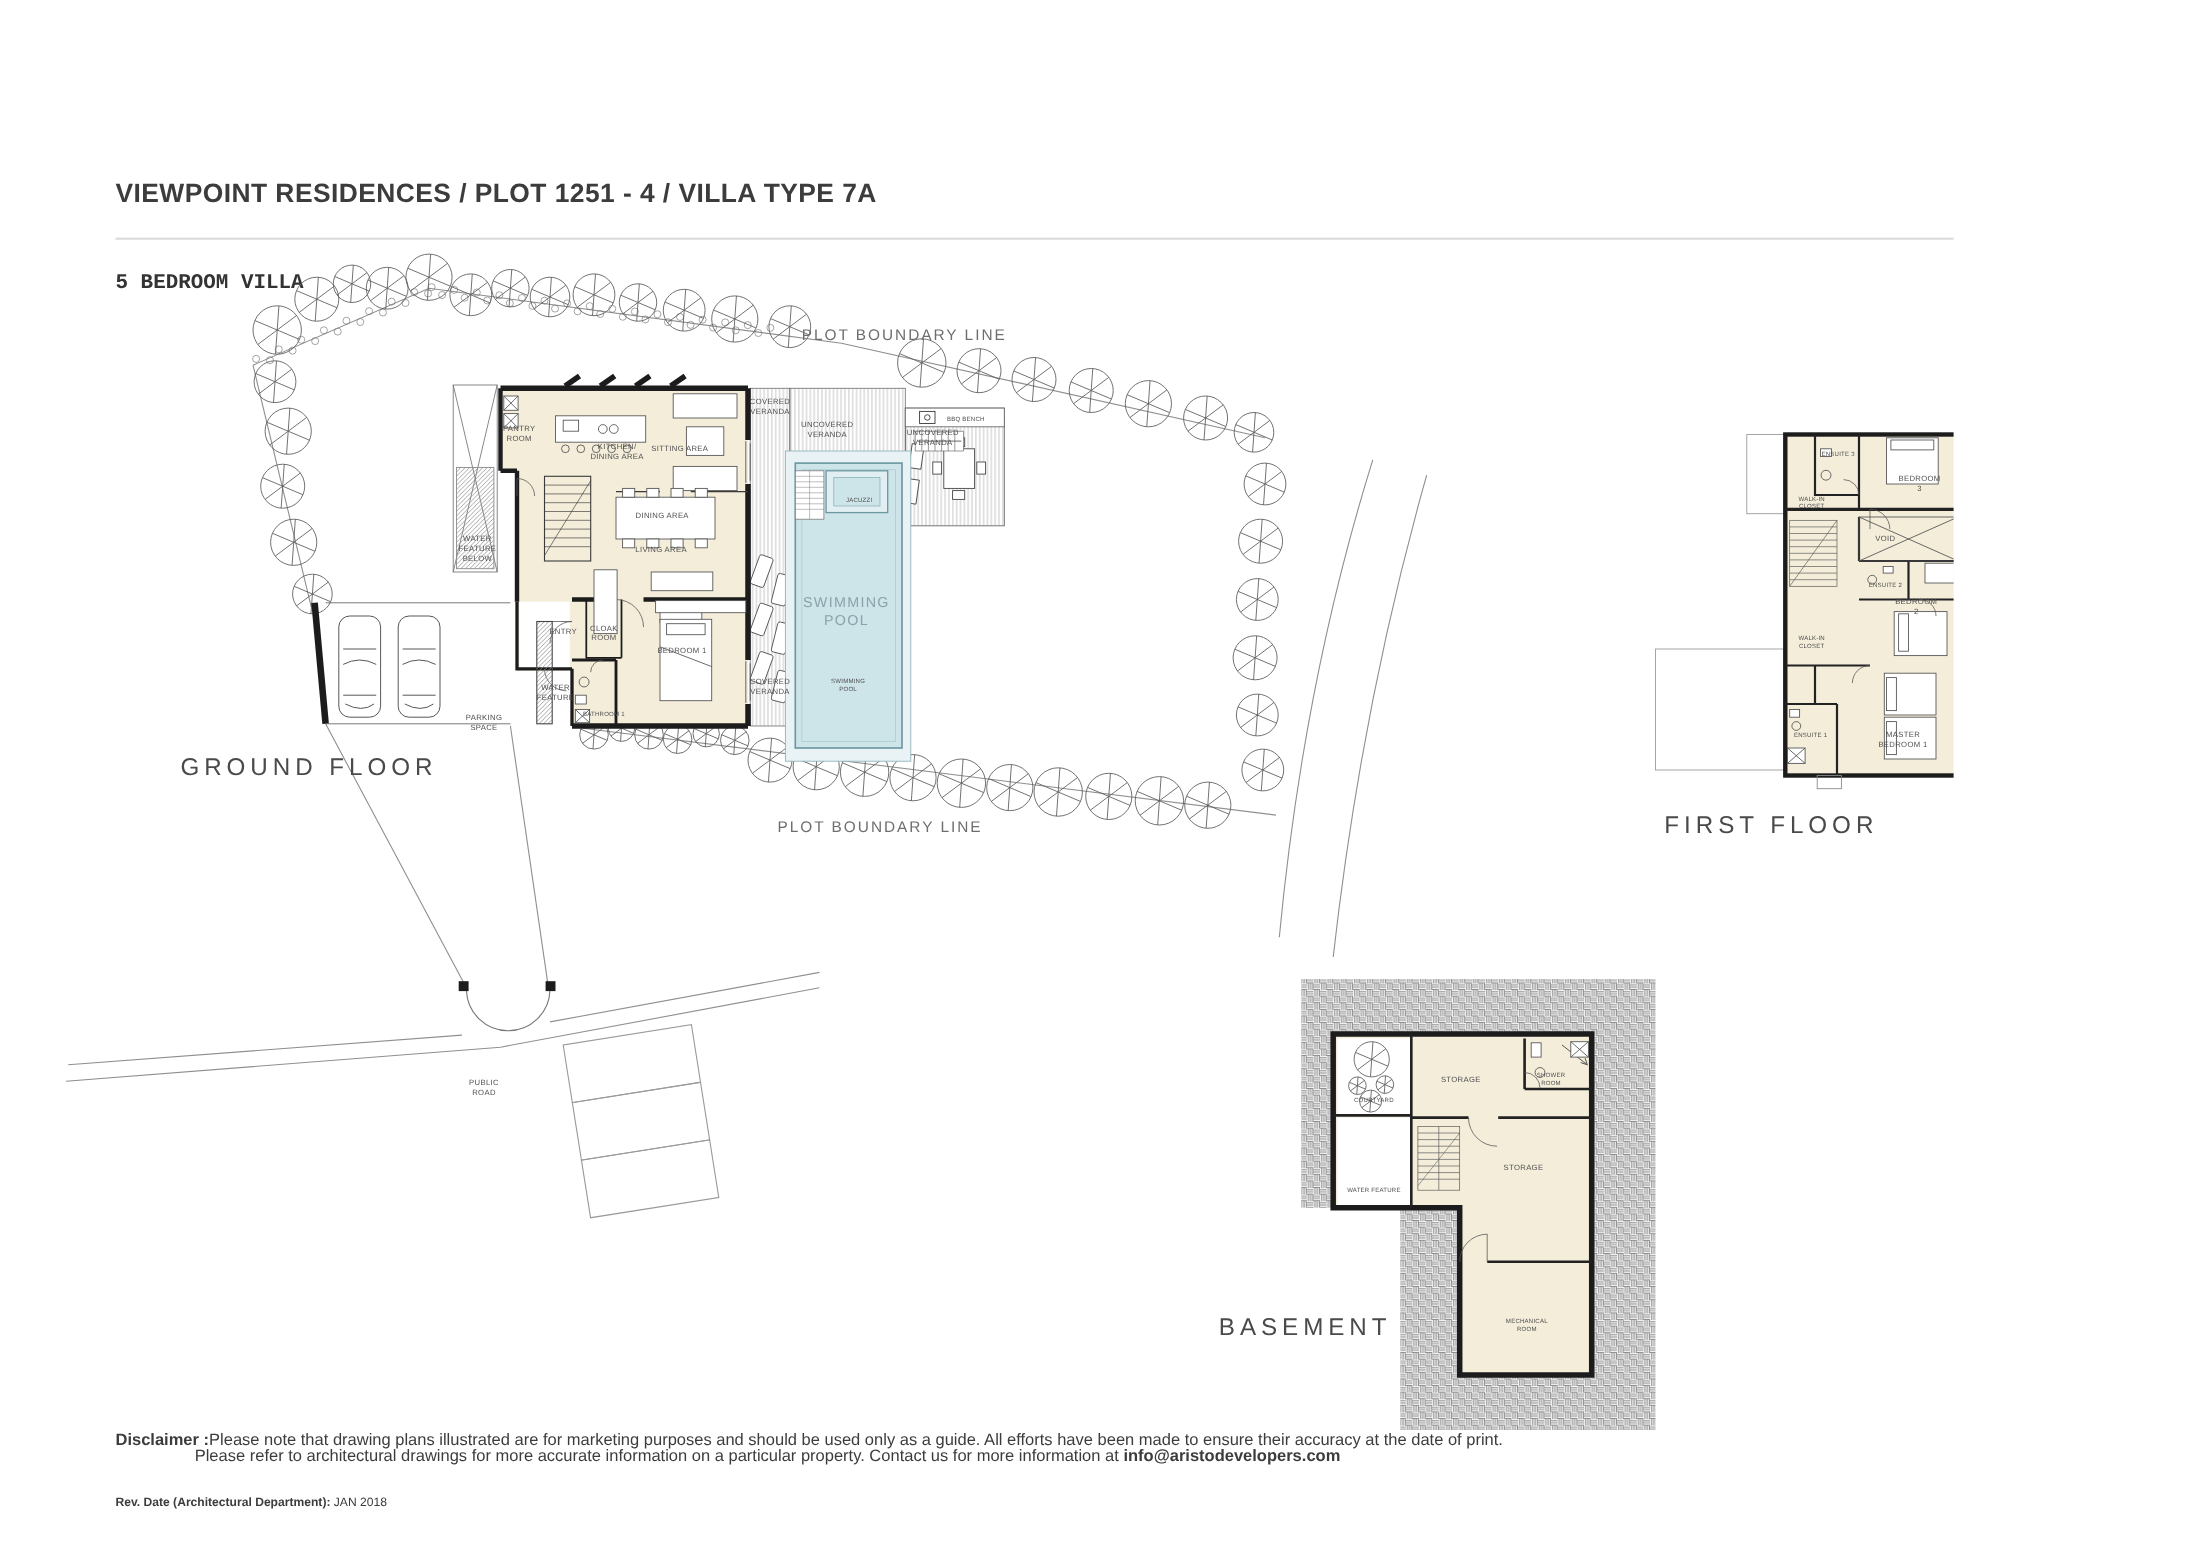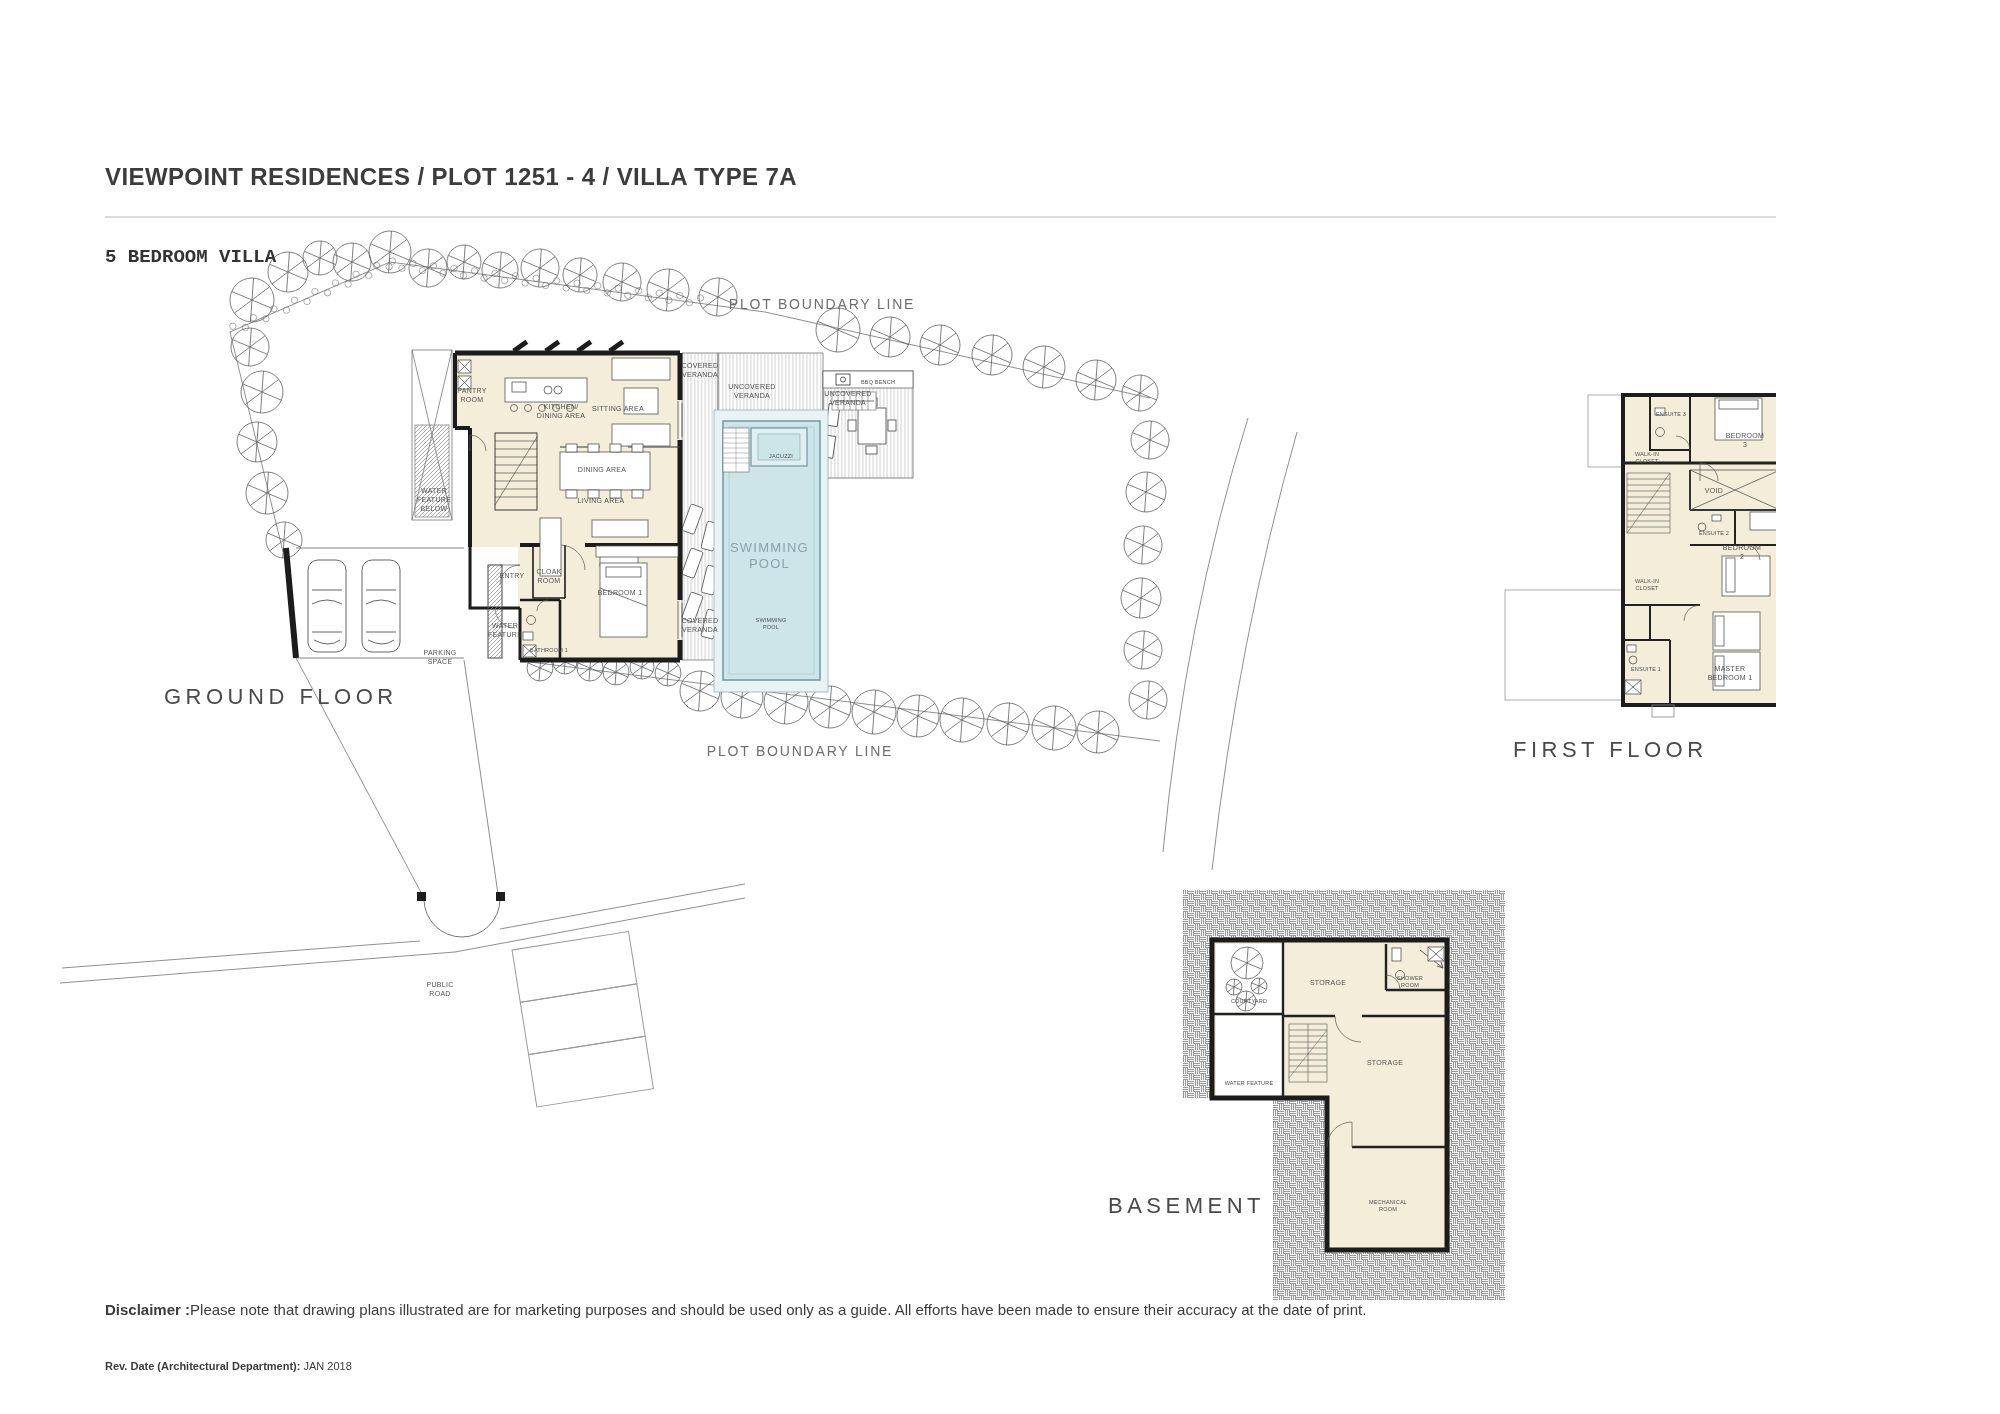--- a/index.html
+++ b/index.html
@@ -654,19 +654,22 @@
       <span>view</span><span class="accent">point</span><br>
       <span>hills</span>
     </div>
   </div>
 
   <div class="footer">
     <div class="row">
       <span class="lab">Disclaimer :</span>
       <span>Please note that drawing plans illustrated are for marketing purposes and should be used only as a guide. All efforts have been made to ensure their accuracy at the date of print.</span>
     </div>
+    <div class="ind">
+      <span>Please refer to architectural drawings for more accurate information on a particular property. Contact us for more information at </span><b>info@aristodevelopers.com</b>
+    </div>
   </div>
   <div class="revdate">
     <b>Rev. Date (Architectural Department):</b>
     <span>JAN 2018</span>
   </div>
 
 </div>
 
 </body></html>

